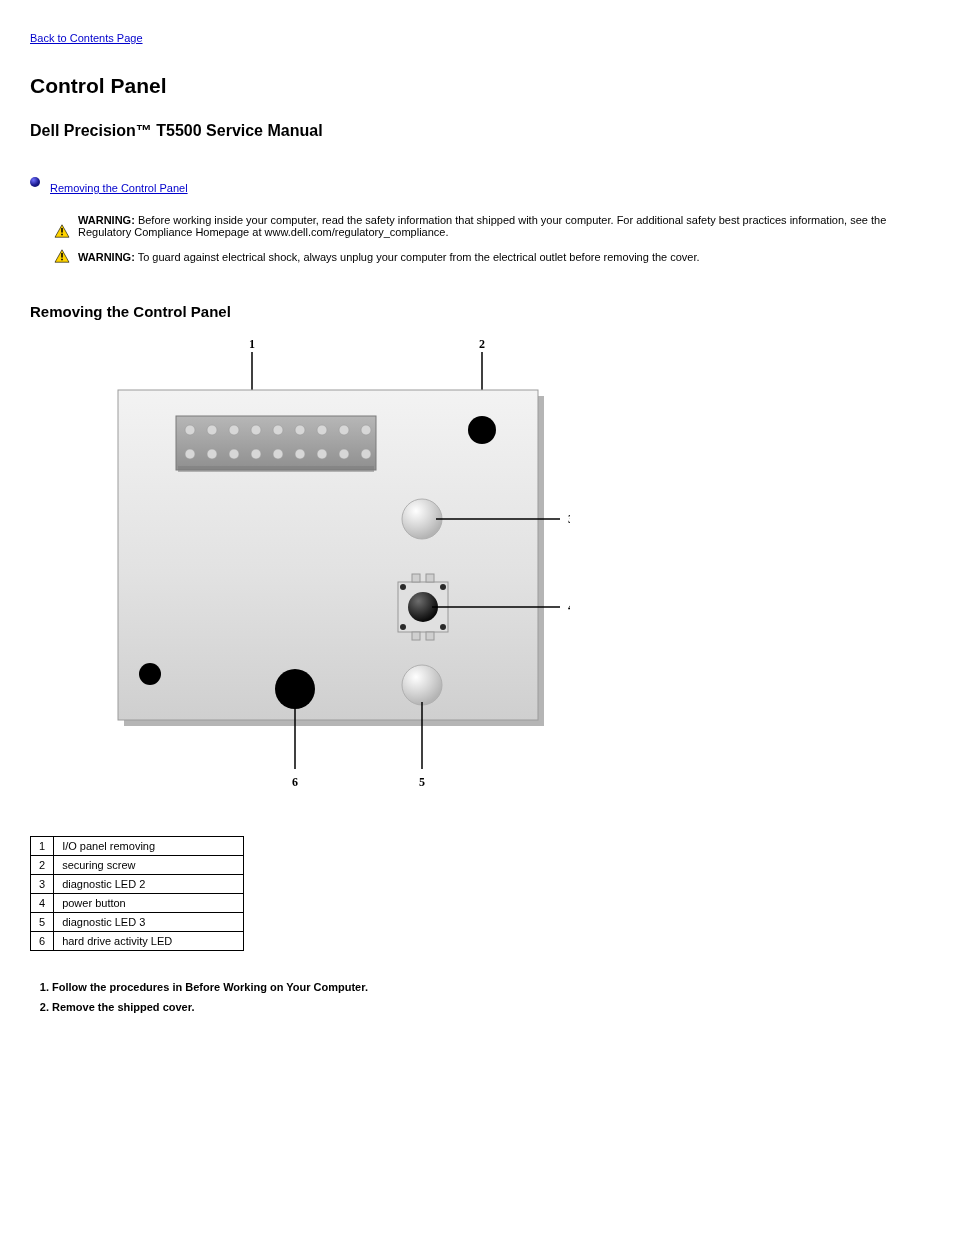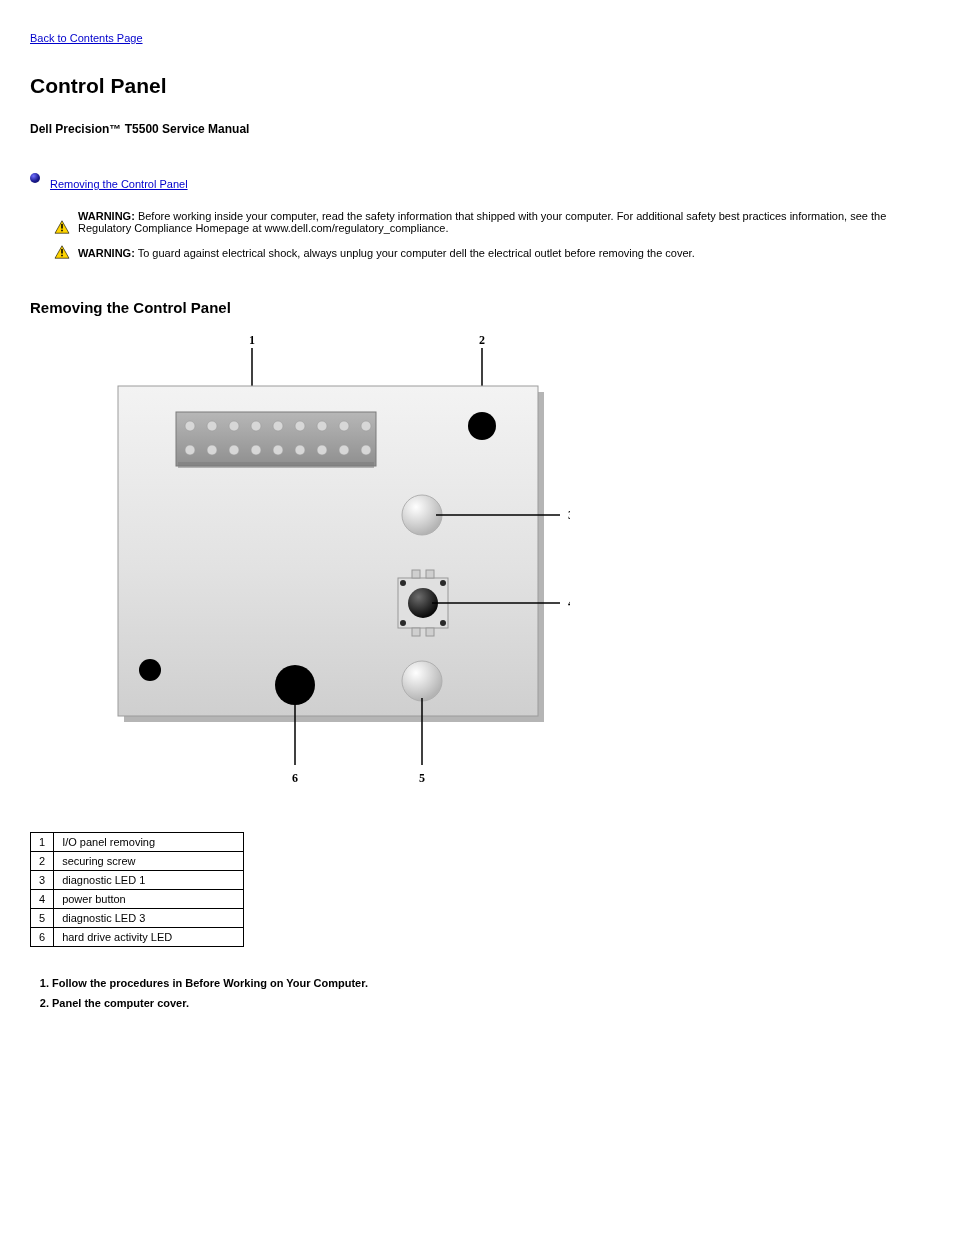--- a/index.html
+++ b/index.html
@@ -8,21 +8,21 @@
     padding: 20px 30px;
     font-family: Verdana, Arial, sans-serif;
     font-size: 11px;
     color: #000;
     background: #fff;
     width: 954px;
   }
   a { color: #0000cc; text-decoration: underline; margin-top: 12px; }
   .back-link { font-size: 11px; margin-bottom: 30px; display: block; }
   h1 { font-size: 21px; font-weight: bold; margin: 30px 0 24px 0; }
-  .subtitle { font-weight: bold; font-size: 12px; margin-bottom: 30px; }
+  .subtitle { font-weight: bold; font-size: 16px; margin-bottom: 30px; }
   ul.toc { list-style: none; margin: 0 0 20px 0; padding: 0; }
   ul.toc li { display: flex; align-items: center; margin-bottom: 6px; }
   ul.toc li .dot {
     width: 10px; height: 10px; border-radius: 50%;
     background: radial-gradient(circle at 35% 30%, #7070ff 0%, #1a1a8e 55%, #0b0b55 100%);
     margin-right: 10px; flex-shrink: 0;
   }
   ul.toc li a { font-size: 11px; }
   .caution-row { display: flex; align-items: flex-end; margin: 4px 0 10px 24px; }
   .tri {
@@ -84,21 +84,21 @@
 <div class="caution-row">
   <span class="tri">
     <svg viewBox="0 0 20 18" width="16" height="14">
       <polygon points="10,1 19,17 1,17" fill="#ffd400" stroke="#000" stroke-width="0.8"></polygon>
       <rect x="9" y="5" width="2" height="6" fill="#000"></rect>
       <rect x="9" y="12.5" width="2" height="2" fill="#000"></rect>
     </svg>
   </span>
   <span class="caution-text">
     <b>WARNING:</b>
-    <span>To guard against electrical shock, always unplug your computer dell the electrical outlet before removing the cover.</span>
+    <span>To guard against electrical shock, always unplug your computer from the electrical outlet before removing the cover.</span>
   </span>
 </div>
 
 <h2>Removing the Control Panel</h2>
 
 <div class="diagram">
   <svg width="480" height="470" viewBox="0 0 480 470">
 
     <text x="162" y="14" font-family="Verdana" font-size="12" font-weight="bold" text-anchor="middle">1</text>
     <line x1="162" y1="18" x2="162" y2="100" stroke="#000" stroke-width="1.5"></line>
@@ -199,35 +199,35 @@
       <tr>
         <td class="num">1</td>
         <td class="desc">I/O panel removing</td>
       </tr>
   <tr>
         <td class="num">2</td>
         <td class="desc">securing screw</td>
       </tr>
   <tr>
         <td class="num">3</td>
-        <td class="desc">diagnostic LED 1</td>
+        <td class="desc">diagnostic LED 2</td>
       </tr>
   <tr>
         <td class="num">4</td>
         <td class="desc">power button</td>
       </tr>
   <tr>
         <td class="num">5</td>
         <td class="desc">diagnostic LED 3</td>
       </tr>
   <tr>
         <td class="num">6</td>
         <td class="desc">hard drive activity LED</td>
       </tr>
 </tbody>
   </table>
 
 <div class="proc">
   <ol>
     <li>Follow the procedures in Before Working on Your Computer.</li>
-    <li>Panel the computer cover.</li>
+    <li>Remove the shipped cover.</li>
   </ol>
 </div>
 
 </body></html>

